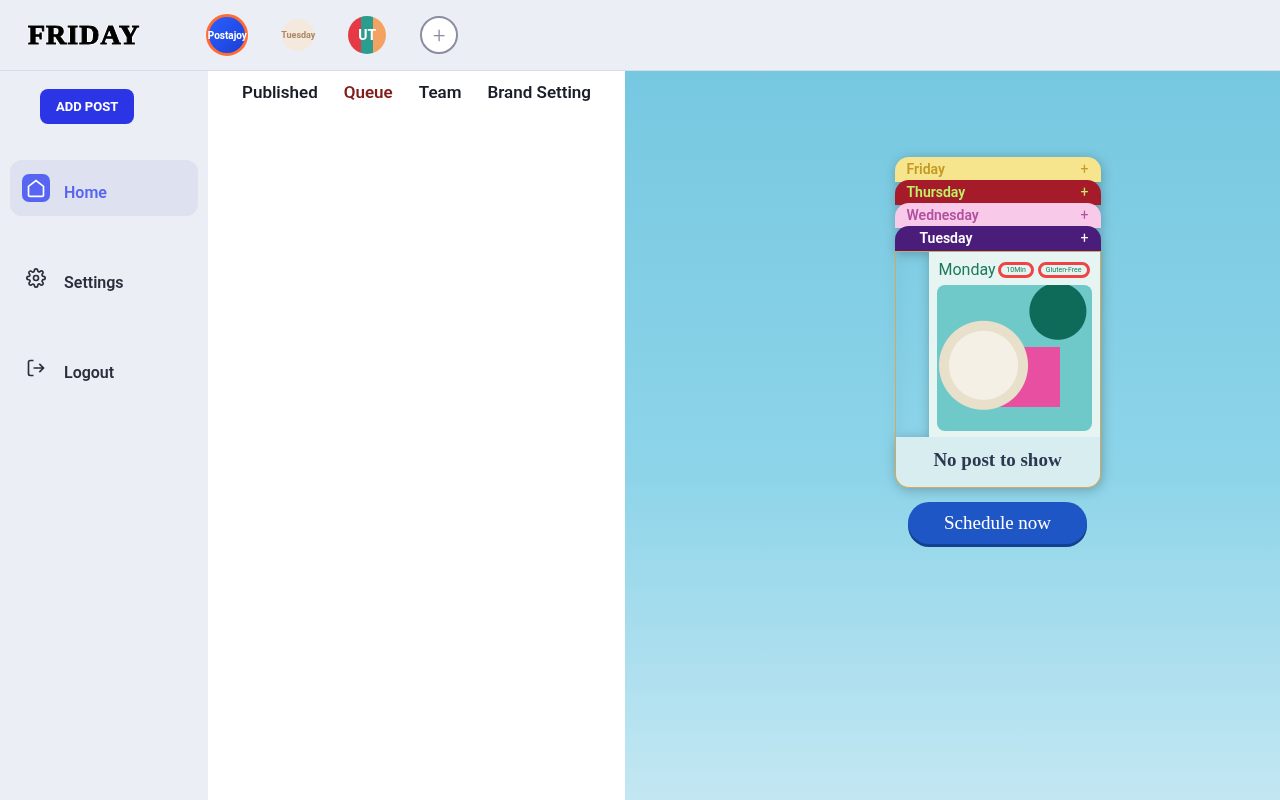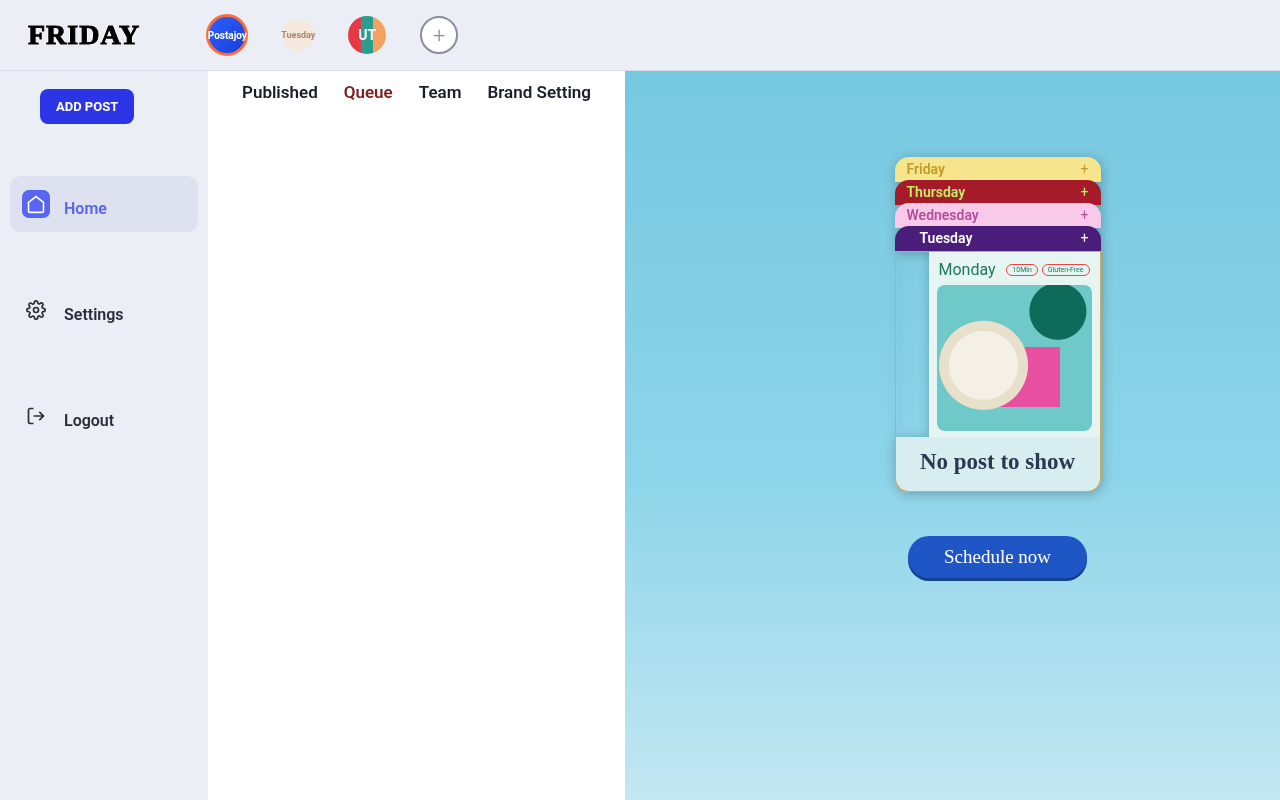--- a/index.html
+++ b/index.html
@@ -9,21 +9,21 @@
 .logo { font-family: Georgia, serif; font-weight: 900; font-size: 28px; letter-spacing: 1px; color: #000; -webkit-text-stroke: 1px #000; text-shadow: 1px 1px 0 #fff, -1px -1px 0 #fff, 1px -1px 0 #fff, -1px 1px 0 #fff; }
 .brand-avatars { display: flex; align-items: center; gap: 16px; }
 .avatar { width: 38px; height: 38px; border-radius: 50%; display: flex; align-items: center; justify-content: center; font-size: 10px; font-weight: bold; color: #fff; cursor: pointer; margin-left: 18px; }
 .avatar.selected { width: 42px; height: 42px; border: 3px solid #ff6b35; }
 .av1 { background: linear-gradient(135deg, #2b5fff, #1a3fd6); }
 .av2 { background: #f5e8dc; color: #a86; font-size: 9px; width:32px; height:32px;}
 .av3 { background: linear-gradient(90deg, #e63946 33%, #2a9d8f 33%, #2a9d8f 66%, #f4a261 66%); font-size: 14px; }
 .avatar.add { background: #fff; border: 2px solid #8a8da0; color: #8a8da0; font-size: 22px; font-weight: 300; }
 
 .layout { display: flex; height: calc(100% - 71px); }
-.sidebar { width: 208px; background: #eceef5; padding: 10px; display: flex; flex-direction: column; gap: 24px; }
+.sidebar { width: 208px; background: #eceef5; padding: 10px; display: flex; flex-direction: column; gap: 8px; }
 .add-post-btn { background: #2b35e5; color: #fff; border: none; border-radius: 8px; padding: 10px 16px; font-size: 13px; font-weight: 700; margin: 8px 0 28px 30px; cursor: pointer; width: fit-content; }
 .nav-item { display: flex; align-items: flex-end; gap: 14px; padding: 14px 12px; border-radius: 12px; cursor: pointer; color: #2a2d3a; font-weight: 600; font-size: 16px; margin-bottom: 26px;}
 .nav-item.active { background: #dde1f0; color: #5865f2; }
 .nav-item.active .nav-icon-box { background: #5865f2; color: #fff; }
 .nav-icon-box { width: 28px; height: 28px; border-radius: 7px; display: flex; align-items: center; justify-content: center; background: transparent; }
 .nav-item svg { width: 20px; height: 20px; }
 
 .main { flex: 1; display: flex; flex-direction: row; background: #fff; }
 .tabs { height: 42px; background: #fff; display: flex; align-items: center; gap: 26px; padding: 0 34px; font-size: 17px; font-weight: 600; color: #1a1c28; }
 .tab { cursor: pointer; }
@@ -34,34 +34,34 @@
 .card-stack { width: 206px; position: relative; border-radius: 14px; overflow: visible; filter: drop-shadow(1px 2px 6px rgba(0,0,0,.25)); margin-left: 90px; }
 .day-row { display: flex; justify-content: space-between; align-items: center; padding: 4px 12px 5px; font-size: 14px; font-weight: 600; border-radius: 14px 14px 0 0; margin-top: -2px;}
 .day-row:first-child { margin-top: 0; }
 .day-fri { background: #f6e58d; color: #c49a24; }
 .day-thu { background: #a51b2a; color: #bef264; }
 .day-wed { background: #f9c9ea; color: #b0509e; gap: 48px; }
 .day-tue { background: #4b1d7a; color: #fff; padding-left: 25px; }
 .plus { font-weight: 400; }
 .day-mon { background: #e6f5f2; color: #1b7a5a; padding: 8px 10px 6px; display:flex; justify-content:space-between; align-items:center; border-radius: 0;}
 .badges { display: flex; gap: 4px; }
-.badge { font-size: 7px; border: 1px solid #ef4444; border-radius: 8px; padding: 1px 5px; color:#1b7a5a; }
+.badge { font-size: 7px; border: 3px solid #ef4444; border-radius: 8px; padding: 1px 5px; color:#1b7a5a; }
 .food-img { background: #e6f5f2; padding: 0 8px 6px; }
 .food-inner { width: 100%; height: 146px; border-radius: 8px; background:
   radial-gradient(circle at 30% 55%, #f5f0e6 0 34px, transparent 35px),
   radial-gradient(circle at 30% 55%, #e8e0ca 0 44px, transparent 45px),
   radial-gradient(circle at 78% 18%, #0e6b5a 0 28px, transparent 29px),
   linear-gradient(135deg, #e94fa1 55%, #e94fa1 0) 58% 72%/80px 60px no-repeat,
   #6fc9c9;
   position: relative; overflow:hidden;
 }
-.no-post { background: #d7edf0; text-align: center; font-family: Georgia, serif; font-size: 23px; font-weight: 700; color: #2b3850; padding: 12px 8px 16px; border-radius: 0 0 14px 14px; border: 1px solid #d9a855; border-top: none;}
+.no-post { background: #d7edf0; text-align: center; font-family: Georgia, serif; font-size: 19px; font-weight: 700; color: #2b3850; padding: 12px 8px 16px; border-radius: 0 0 14px 14px; border: 1px solid #d9a855; border-top: none;}
 .card-border { border: 1px solid #d9a855; border-bottom: none; padding-left: 33px; }
 
-.schedule-btn { margin-top: 44px; margin-left: 90px; background: #1f56c6; color: #fff; border: none; border-radius: 22px; padding: 10px 36px; font-family: Georgia, serif; font-size: 19px; cursor: pointer; box-shadow: 0 3px 0 #13408f; }
+.schedule-btn { margin-top: 14px; margin-left: 90px; background: #1f56c6; color: #fff; border: none; border-radius: 22px; padding: 10px 36px; font-family: Georgia, serif; font-size: 19px; cursor: pointer; box-shadow: 0 3px 0 #13408f; }
 </style>
 </head>
 <body>
 
 <div class="topbar">
   <div class="logo">FRIDAY</div>
   <div class="brand-avatars">
     <div class="avatar av1 selected">Postajoy</div>
     <div class="avatar av2">Tuesday</div>
     <div class="avatar av3">UT</div>

